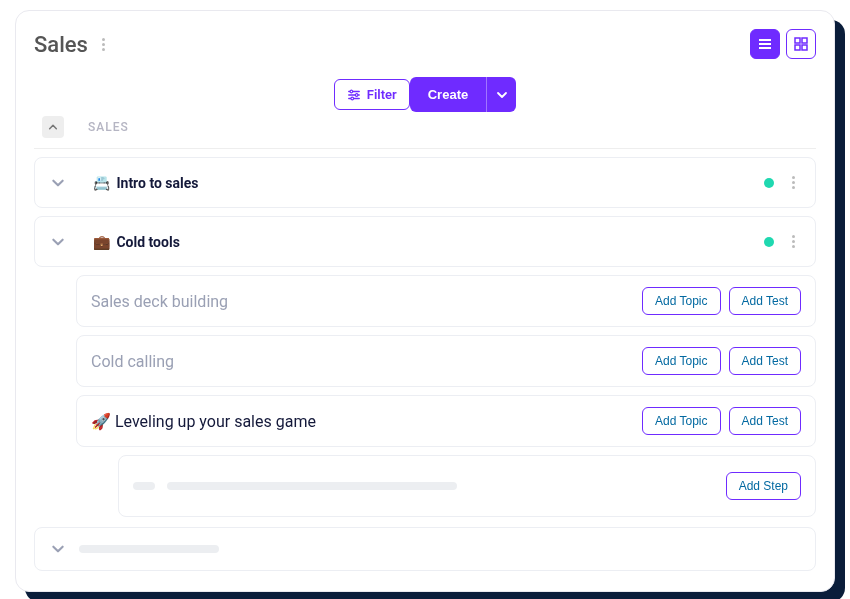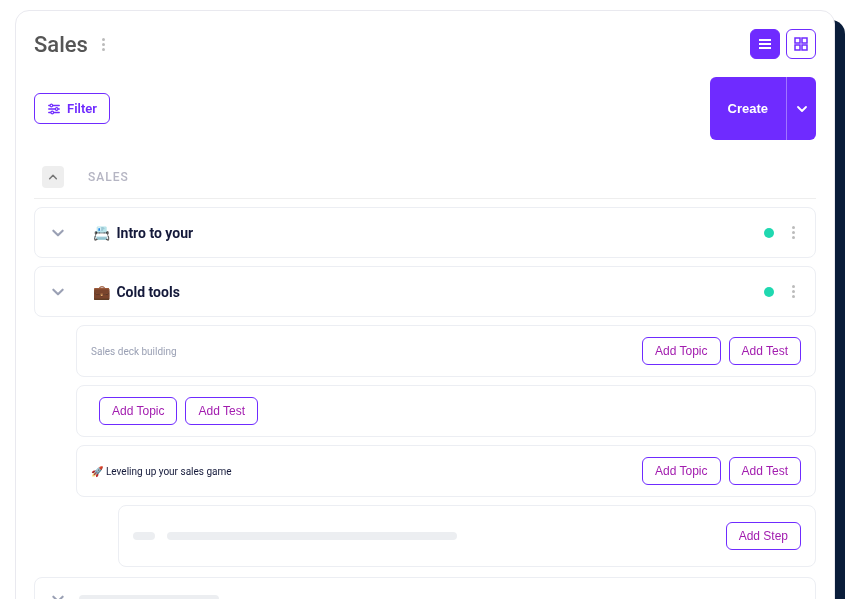--- a/index.html
+++ b/index.html
@@ -70,22 +70,21 @@
     justify-content: center;
     cursor: pointer;
     border: 1px solid #6f2bff;
   }
   .vbtn.active { background: #6f2bff; }
   .vbtn.inactive { background: #fff; }
   .vbtn svg { width: 16px; height: 16px; }
   .toolbar {
     display: flex;
     align-items: center;
-    justify-content: space-between;
-    margin-bottom: 22px;
+    justify-content: center;
   }
   .filter-btn {
     display: inline-flex;
     align-items: center;
     gap: 6px;
     padding: 7px 12px;
     border: 1.3px solid #6f2bff;
     border-radius: 6px;
     color: #6f2bff;
     font-size: 13px;
@@ -94,21 +93,21 @@
     background: #fff;
   }
   .create-wrap {
     display: flex;
   }
   .create-btn {
     background: #6f2bff;
     color: #fff;
     font-size: 13px;
     font-weight: 600;
-    padding: 24px 18px;
+    padding: 10px 18px;
     border: none;
     border-radius: 6px 0 0 6px;
     cursor: pointer;
   }
   .create-dd {
     background: #6f2bff;
     border: none;
     border-left: 1px solid rgba(255,255,255,0.35);
     border-radius: 0 6px 6px 0;
     width: 30px;
@@ -174,27 +173,27 @@
     margin-left: 42px;
     display: flex;
     align-items: center;
     border: 1px solid #eceef3;
     border-radius: 8px;
     padding: 11px 14px;
     margin-bottom: 8px;
   }
   .sub-title {
     flex: 1;
-    font-size: 10px;
+    font-size: 16px;
     color: #9aa0b4;
   }
   .sub-title.bold { color: #14193a; font-weight: 400; }
   .outline-btn {
     border: 1.3px solid #6f2bff;
-    color: #a21caf;
+    color: #0369a1;
     background: #fff;
     font-size: 12px;
     font-weight: 500;
     padding: 6px 12px;
     border-radius: 6px;
     margin-left: 8px;
     cursor: pointer;
   }
   .step-block {
     margin-left: 84px;
@@ -287,21 +286,21 @@
       </div>
       <div class="section-title">SALES</div>
     </div>
 
     <div class="course-row">
       <svg class="chev" viewBox="0 0 12 12">
           <path d="M2 4l4 4 4-4" stroke="#9aa0b4" stroke-width="1.8" fill="none" stroke-linecap="round" stroke-linejoin="round"></path>
         </svg>
       <div class="course-title">
         <span>📇</span>
-        <span>Intro to your</span>
+        <span>Intro to sales</span>
       </div>
       <div class="status-dot"></div>
       <div class="kebab">
           <span></span>
           <span></span>
           <span></span>
         </div>
     </div>
 
     <div class="course-row">
@@ -320,20 +319,21 @@
         </div>
     </div>
 
     <div class="sub-row">
       <div class="sub-title">Sales deck building</div>
       <button class="outline-btn">Add Topic</button>
       <button class="outline-btn">Add Test</button>
     </div>
 
     <div class="sub-row">
+      <div class="sub-title">Cold calling</div>
       <button class="outline-btn">Add Topic</button>
       <button class="outline-btn">Add Test</button>
     </div>
 
     <div class="sub-row">
       <div class="sub-title bold">
         <span>🚀</span>
         <span>Leveling up your sales game</span>
       </div>
       <button class="outline-btn">Add Topic</button>

